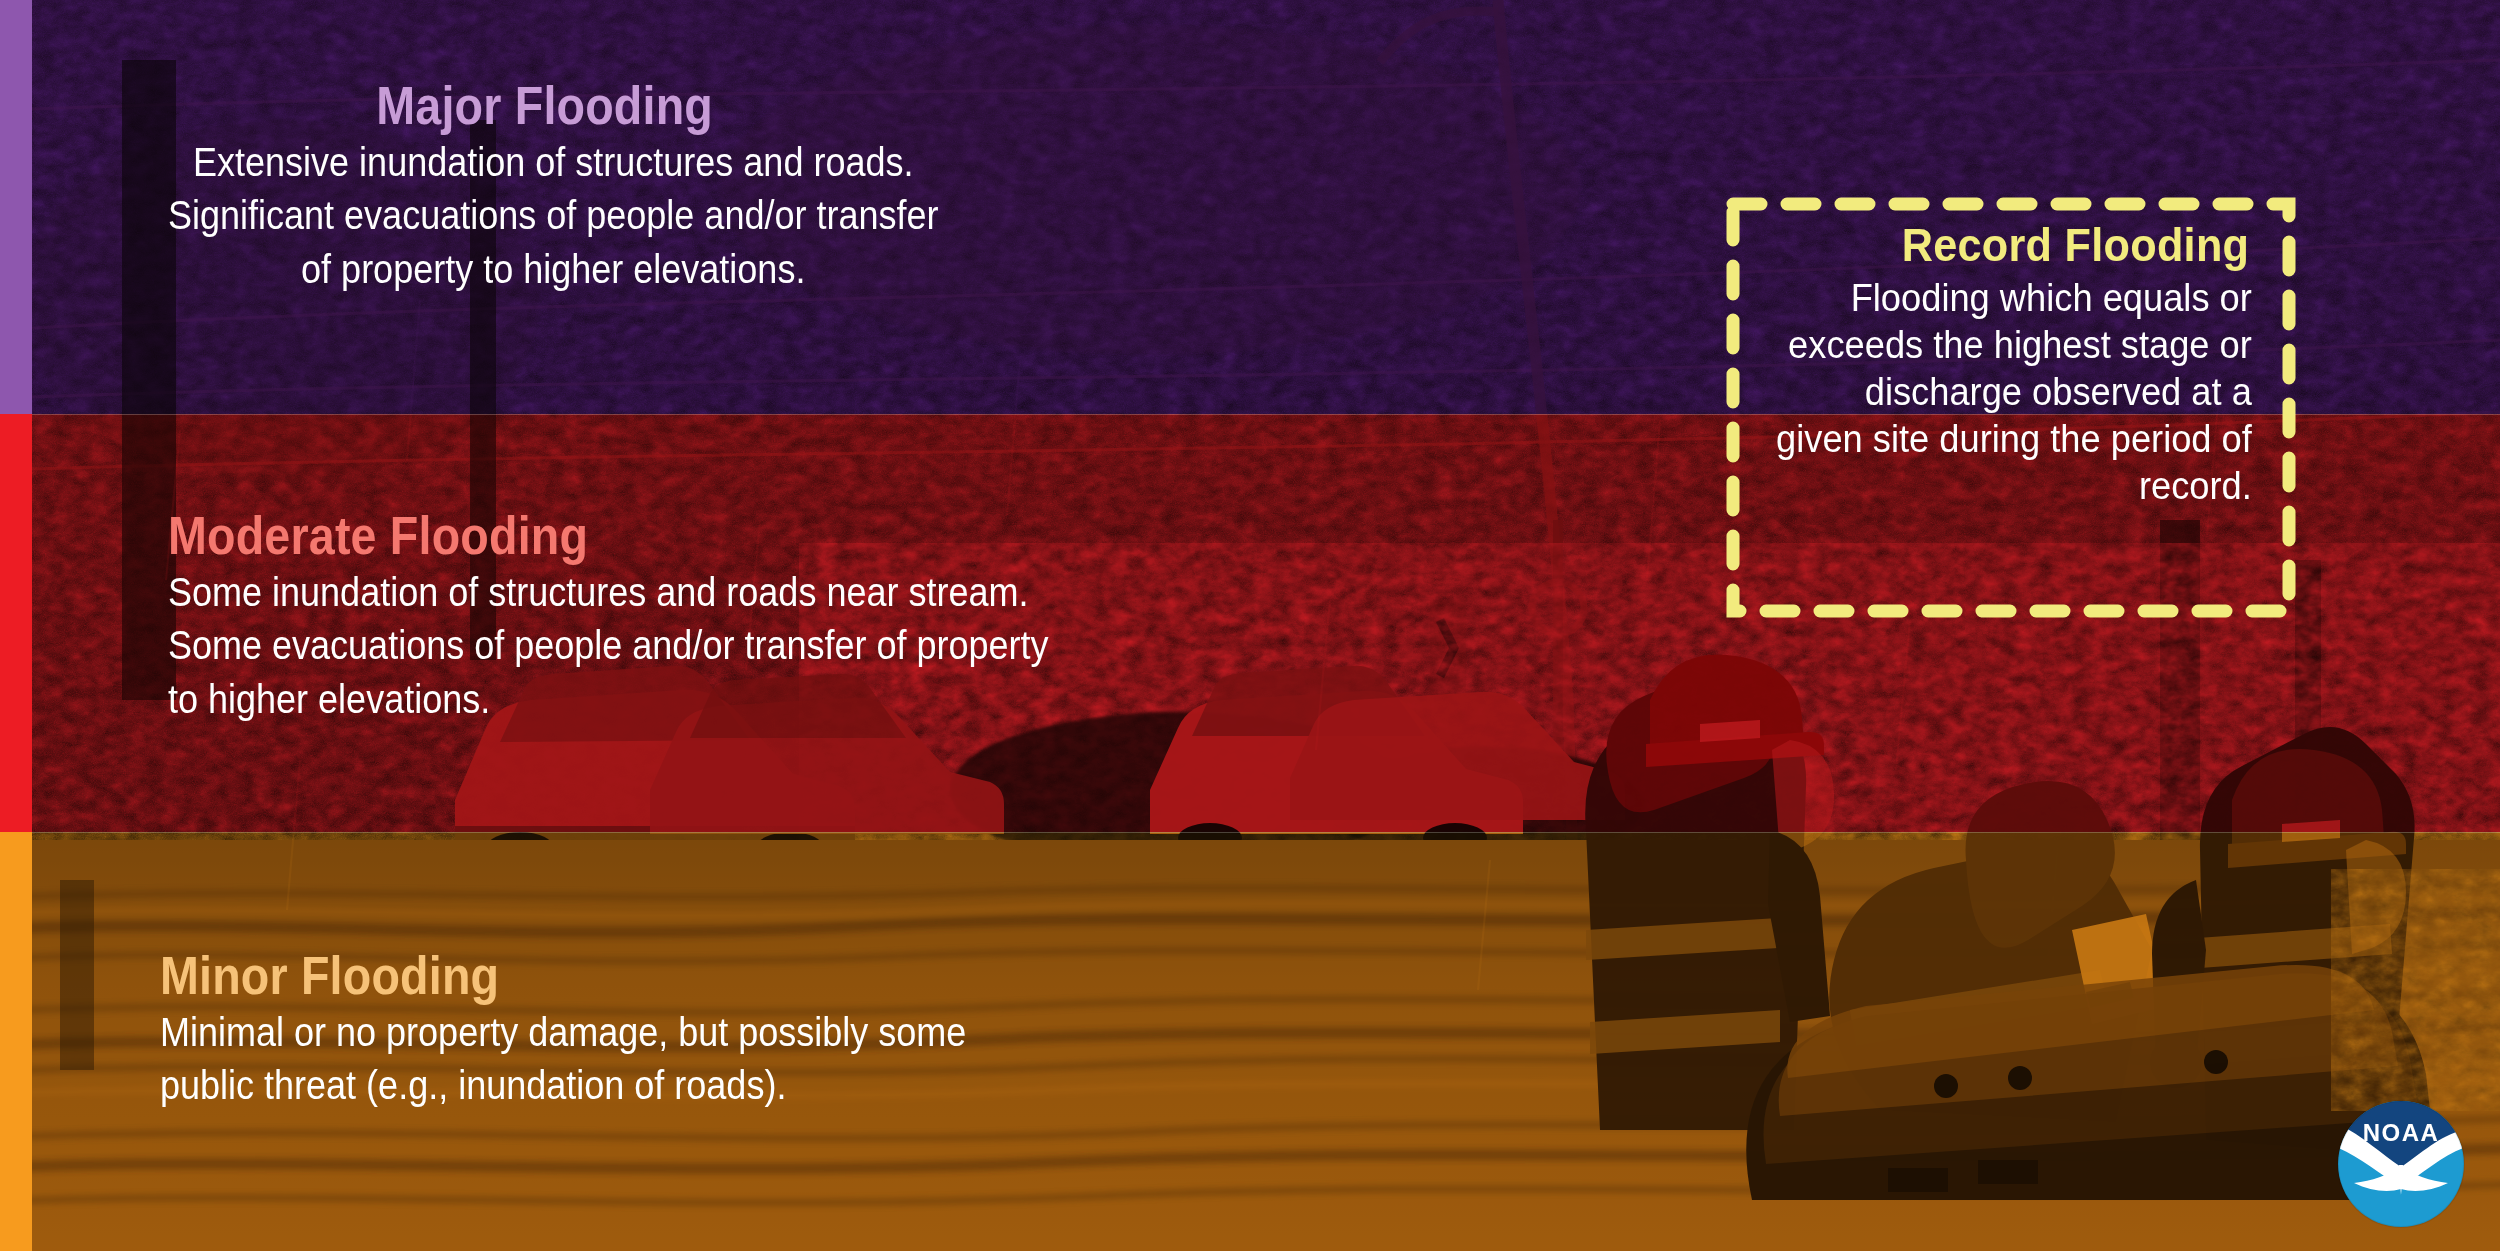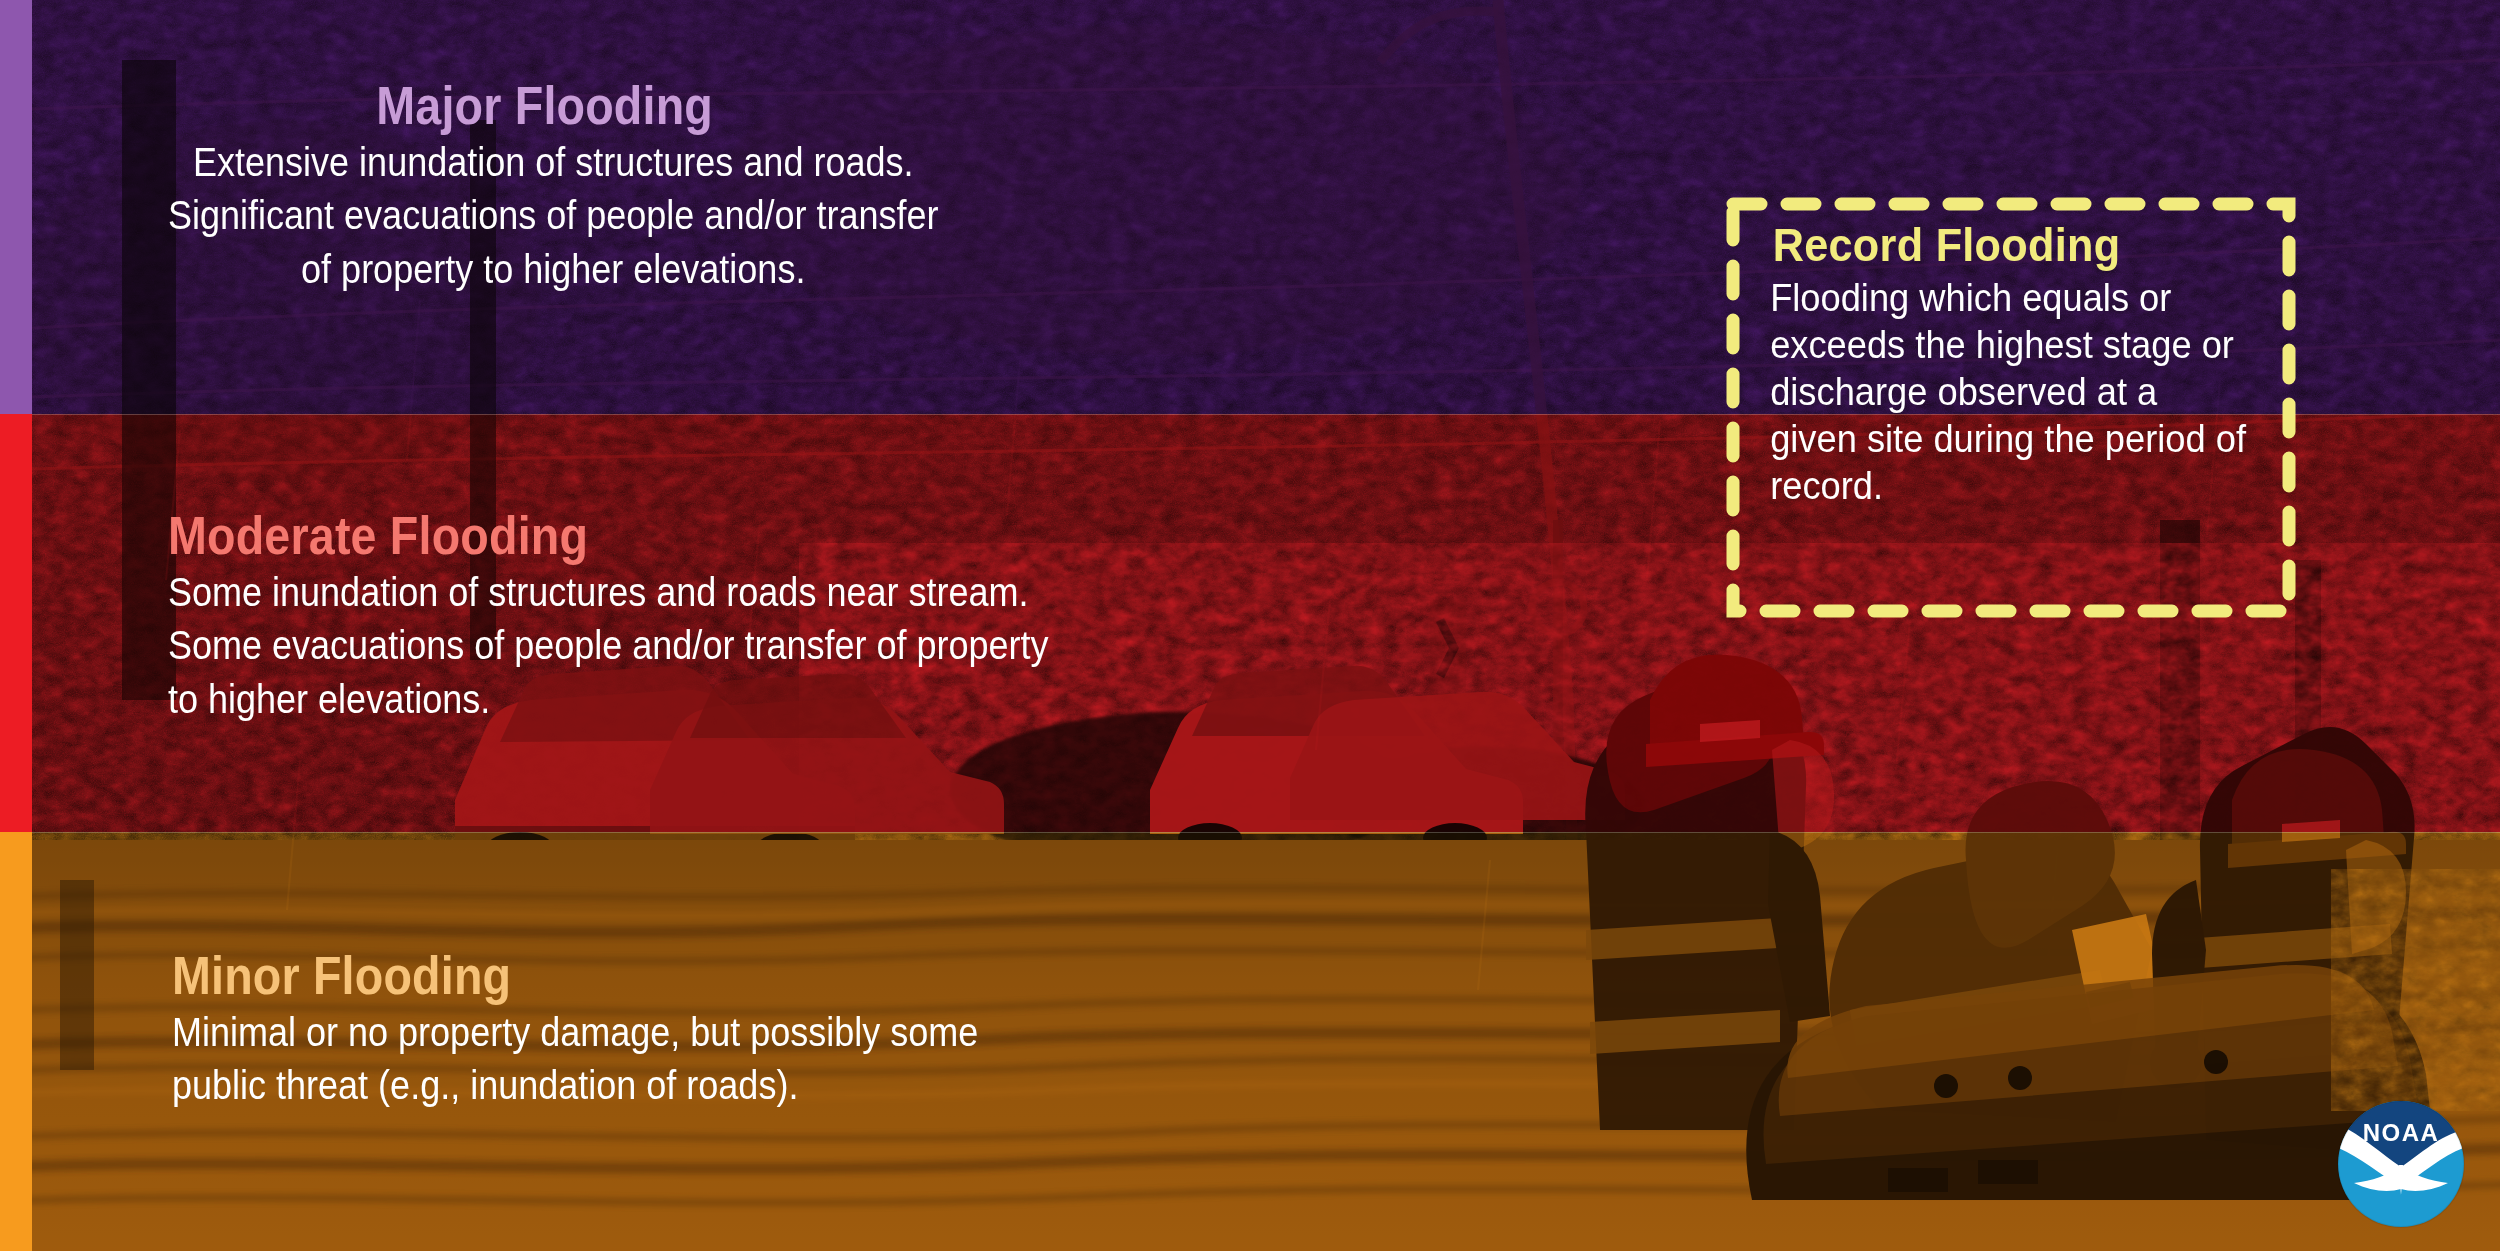--- a/index.html
+++ b/index.html
@@ -53,30 +53,30 @@
     font-weight:400;
     font-size:40px;
     line-height:1.33;
     letter-spacing:0px;
     transform:scaleX(.9);
     transform-origin:left center;
     white-space:pre-line;
   }
   #block-major    {left:168px;top:78px;text-align:center;}
   #block-moderate {left:168px;top:508px;}
-  #block-minor    {left:172px;top:948px;}
+  #block-minor    {left:160px;top:948px;}
 
   
   #record-box{
     position:absolute;
     left:1726px;top:197px;
     width:570px;height:421px;
     z-index:9;
     padding:22px 26px 0 26px;
-    text-align:left;
+    text-align:right;
   }
   #record-box .dashes{position:absolute;inset:0;pointer-events:none;}
   #record-box h3{
     margin:0 0 0 0;
     font-family:"Liberation Sans Narrow","Liberation Sans",sans-serif;
     font-weight:700;
     font-size:47px;
     line-height:1.12;
     letter-spacing:.3px;
     transform:scaleX(.92);

